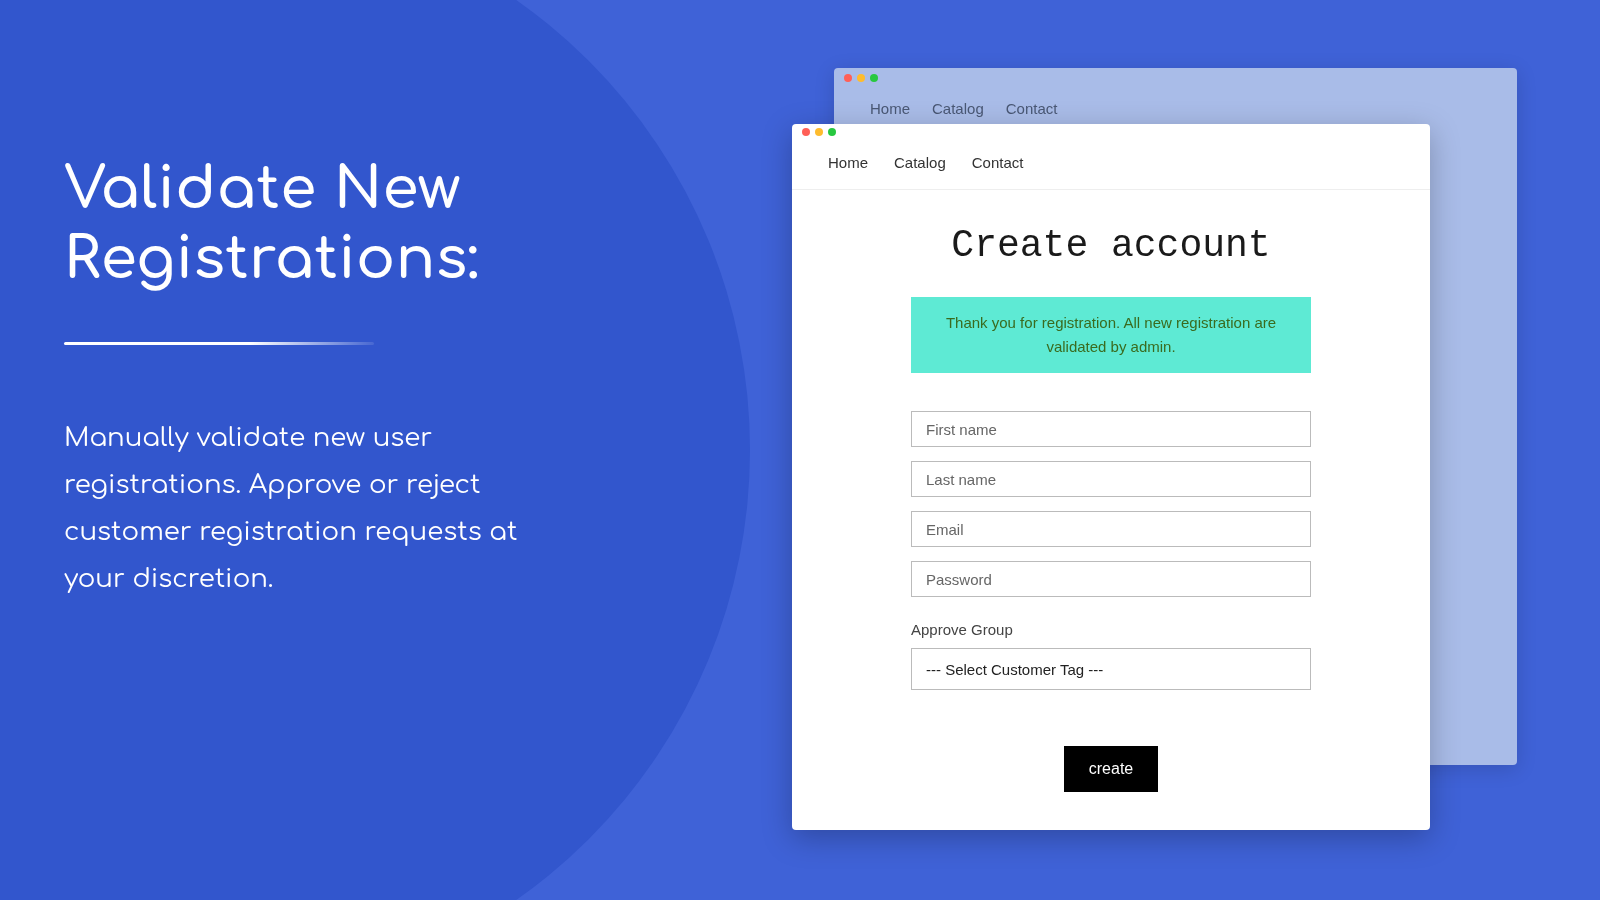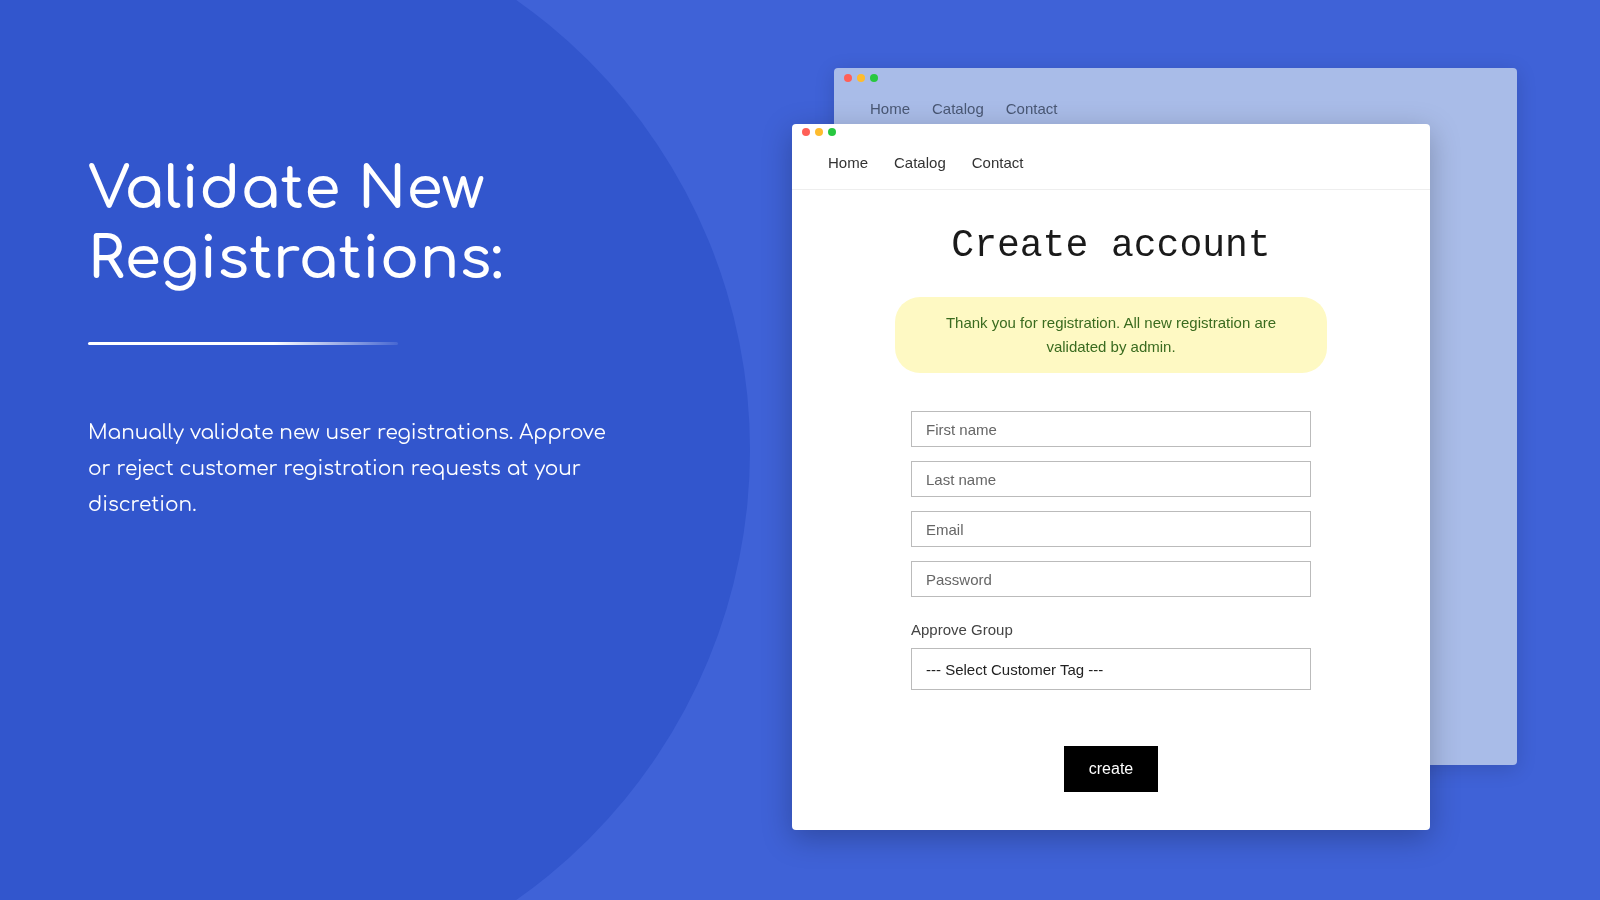--- a/index.html
+++ b/index.html
@@ -15,21 +15,21 @@
   position: absolute;
   width: 1100px;
   height: 1100px;
   border-radius: 50%;
   background: #3256cd;
   left: -350px;
   top: -100px;
 }
 .left-content {
   position: absolute;
-  left: 88px;
+  left: 64px;
   top: 155px;
   width: 520px;
   color: #fff;
   z-index: 2;
 }
 .heading {
   font-size: 58px;
   font-weight: 600;
   line-height: 1.2;
   letter-spacing: 0.5px;
@@ -37,21 +37,21 @@
 }
 .divider {
   margin-top: 48px;
   width: 310px;
   height: 3px;
   background: linear-gradient(to right, #fff 60%, rgba(255,255,255,0.1));
   border-radius: 2px;
 }
 .description {
   margin-top: 70px;
-  font-size: 20px;
+  font-size: 26px;
   line-height: 1.8;
   font-weight: 400;
   font-family: "Comfortaa", "Trebuchet MS", sans-serif;
 }
 
 
 .window-back {
   position: absolute;
   left: 834px;
   top: 68px;
@@ -118,29 +118,28 @@
   padding-top: 34px;
 }
 .form-title {
   font-size: 38px;
   font-weight: 400;
   color: #1a1a1a;
   margin-bottom: 30px;
   font-family: Liberation Mono, monospace;
 }
 .alert {
-  width: 432px;
-  background: #fef9c3;
+  width: 400px;
+  background: #5eead4;
   color: #3a6b1f;
   text-align: center;
   font-size: 15px;
   line-height: 1.6;
   padding: 14px 20px;
   margin-bottom: 38px;
-  border-radius: 25px;
 }
 .field {
   width: 400px;
   height: 36px;
   border: 1px solid #bbb;
   padding: 0 14px;
   font-size: 15px;
   color: #666;
   display: flex;
   align-items: center;

